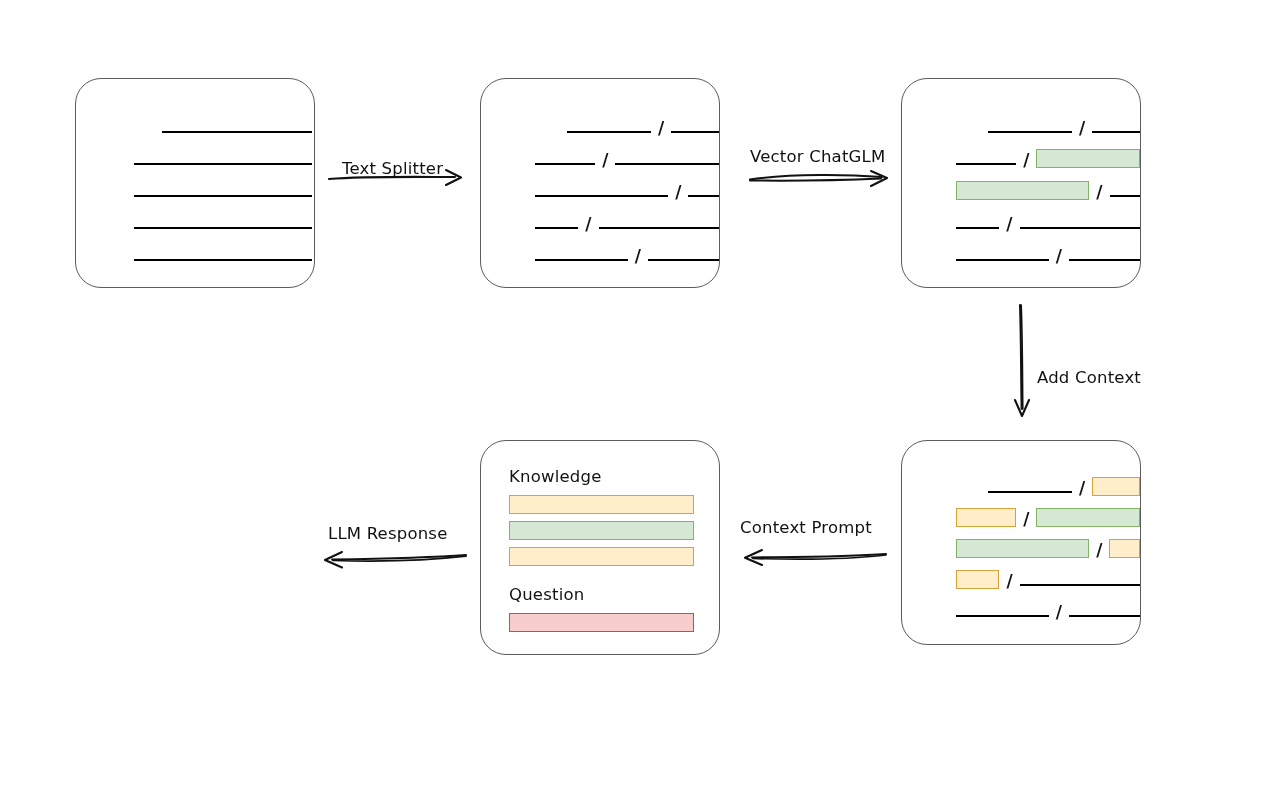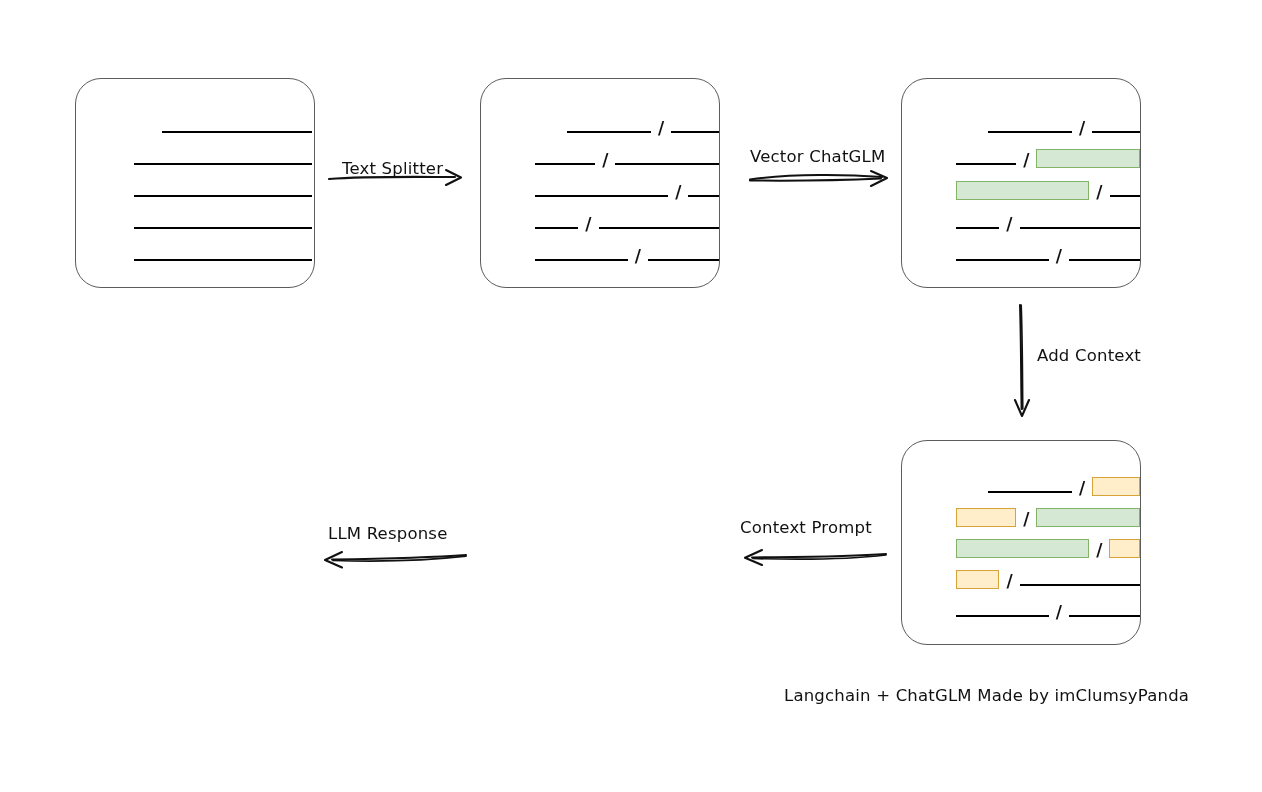--- a/index.html
+++ b/index.html
@@ -245,20 +245,32 @@
         </div>
         <div class="row" style="top: 166px; padding-left: 28px;">
           <span class="gap" style="width: 27px;"></span>
           <span class="seg" style="width: 95px;"></span>
           <span class="slash" style="margin: 0px 7px;">/</span>
           <span class="seg" style="width: 73px;"></span>
         </div>
       </div>
   </div>
 
+  <div class="doc-card" style="left:480px; top:440px; width:240px; height:215px;">
+    <div class="card-label" style="left:28px; top:26px;">Knowledge</div>
+    <div>
+        <div class="bar yellow" style="left: 28px; top: 54px; width: 185px;"></div>
+        <div class="bar green" style="left: 28px; top: 80px; width: 185px;"></div>
+        <div class="bar yellow" style="left: 28px; top: 106px; width: 185px;"></div>
+      </div>
+    <div class="card-label" style="left:28px; top:144px;">Question</div>
+    <div>
+        <div class="bar red" style="left: 28px; top: 172px; width: 185px;"></div>
+      </div>
+  </div>
 
 
   <div class="edge" style="left:327px; top:160px;">
     <svg width="140" height="30" viewBox="0 0 140 30" aria-hidden="true">
       <path d="M2,19 C40,16 95,17 128,17" fill="none" stroke="#111" stroke-width="2.1" stroke-linecap="round"></path>
       <path d="M119,10 L134,17.5 L119,25" fill="none" stroke="#111" stroke-width="2.1" stroke-linejoin="round" stroke-linecap="round"></path>
     </svg>
   </div>
   <div class="edge-label" style="left:342px; top:147px;margin-top:12px;">Text Splitter</div>
 
@@ -271,35 +283,34 @@
   </div>
   <div class="edge-label" style="left:750px; top:147px;">Vector ChatGLM</div>
 
   <div class="edge" style="left:1008px; top:303px;">
     <svg width="32" height="118" viewBox="0 0 32 118" aria-hidden="true">
       <path d="M12,2 C13.2,40 13,75 13.6,106" fill="none" stroke="#111" stroke-width="2" stroke-linecap="round"></path>
       <path d="M13.2,2 C14.6,40 14.4,76 14.8,106" fill="none" stroke="#111" stroke-width="1.6" stroke-linecap="round"></path>
       <path d="M7,97 L14,113 L21,97" fill="none" stroke="#111" stroke-width="2.1" stroke-linejoin="round" stroke-linecap="round"></path>
     </svg>
   </div>
-  <div class="edge-label" style="left:1037px; top:346px;">Add Context</div>
+  <div class="edge-label" style="left:1037px; top:368px;">Add Context</div>
 
   <div class="edge" style="left:736px; top:538px;">
     <svg width="152" height="30" viewBox="0 0 152 30" aria-hidden="true">
       <path d="M150,16 C110,19 50,19 16,19.5" fill="none" stroke="#111" stroke-width="2" stroke-linecap="round"></path>
       <path d="M150,17 C108,22 52,21.5 17,20.5" fill="none" stroke="#111" stroke-width="1.7" stroke-linecap="round"></path>
       <path d="M26,12 L9,19.8 L26,27" fill="none" stroke="#111" stroke-width="2.1" stroke-linejoin="round" stroke-linecap="round"></path>
     </svg>
   </div>
   <div class="edge-label" style="left:740px; top:518px;">Context Prompt</div>
 
   <div class="edge" style="left:318px; top:540px;">
     <svg width="150" height="30" viewBox="0 0 150 30" aria-hidden="true">
       <path d="M148,15 C108,18 48,19 14,19.5" fill="none" stroke="#111" stroke-width="2" stroke-linecap="round"></path>
       <path d="M148,16.2 C106,21 50,21.5 15,20.5" fill="none" stroke="#111" stroke-width="1.7" stroke-linecap="round"></path>
       <path d="M24,12 L7,20 L24,27.5" fill="none" stroke="#111" stroke-width="2.1" stroke-linejoin="round" stroke-linecap="round"></path>
     </svg>
   </div>
   <div class="edge-label" style="left:328px; top:524px;">LLM Response</div>
 
-  <div class="credit" style="left:784px; top:686px;">Langchain + ChatGLM Made by imClumsyPanda</div>
 
 </div>
 
 </body></html>

